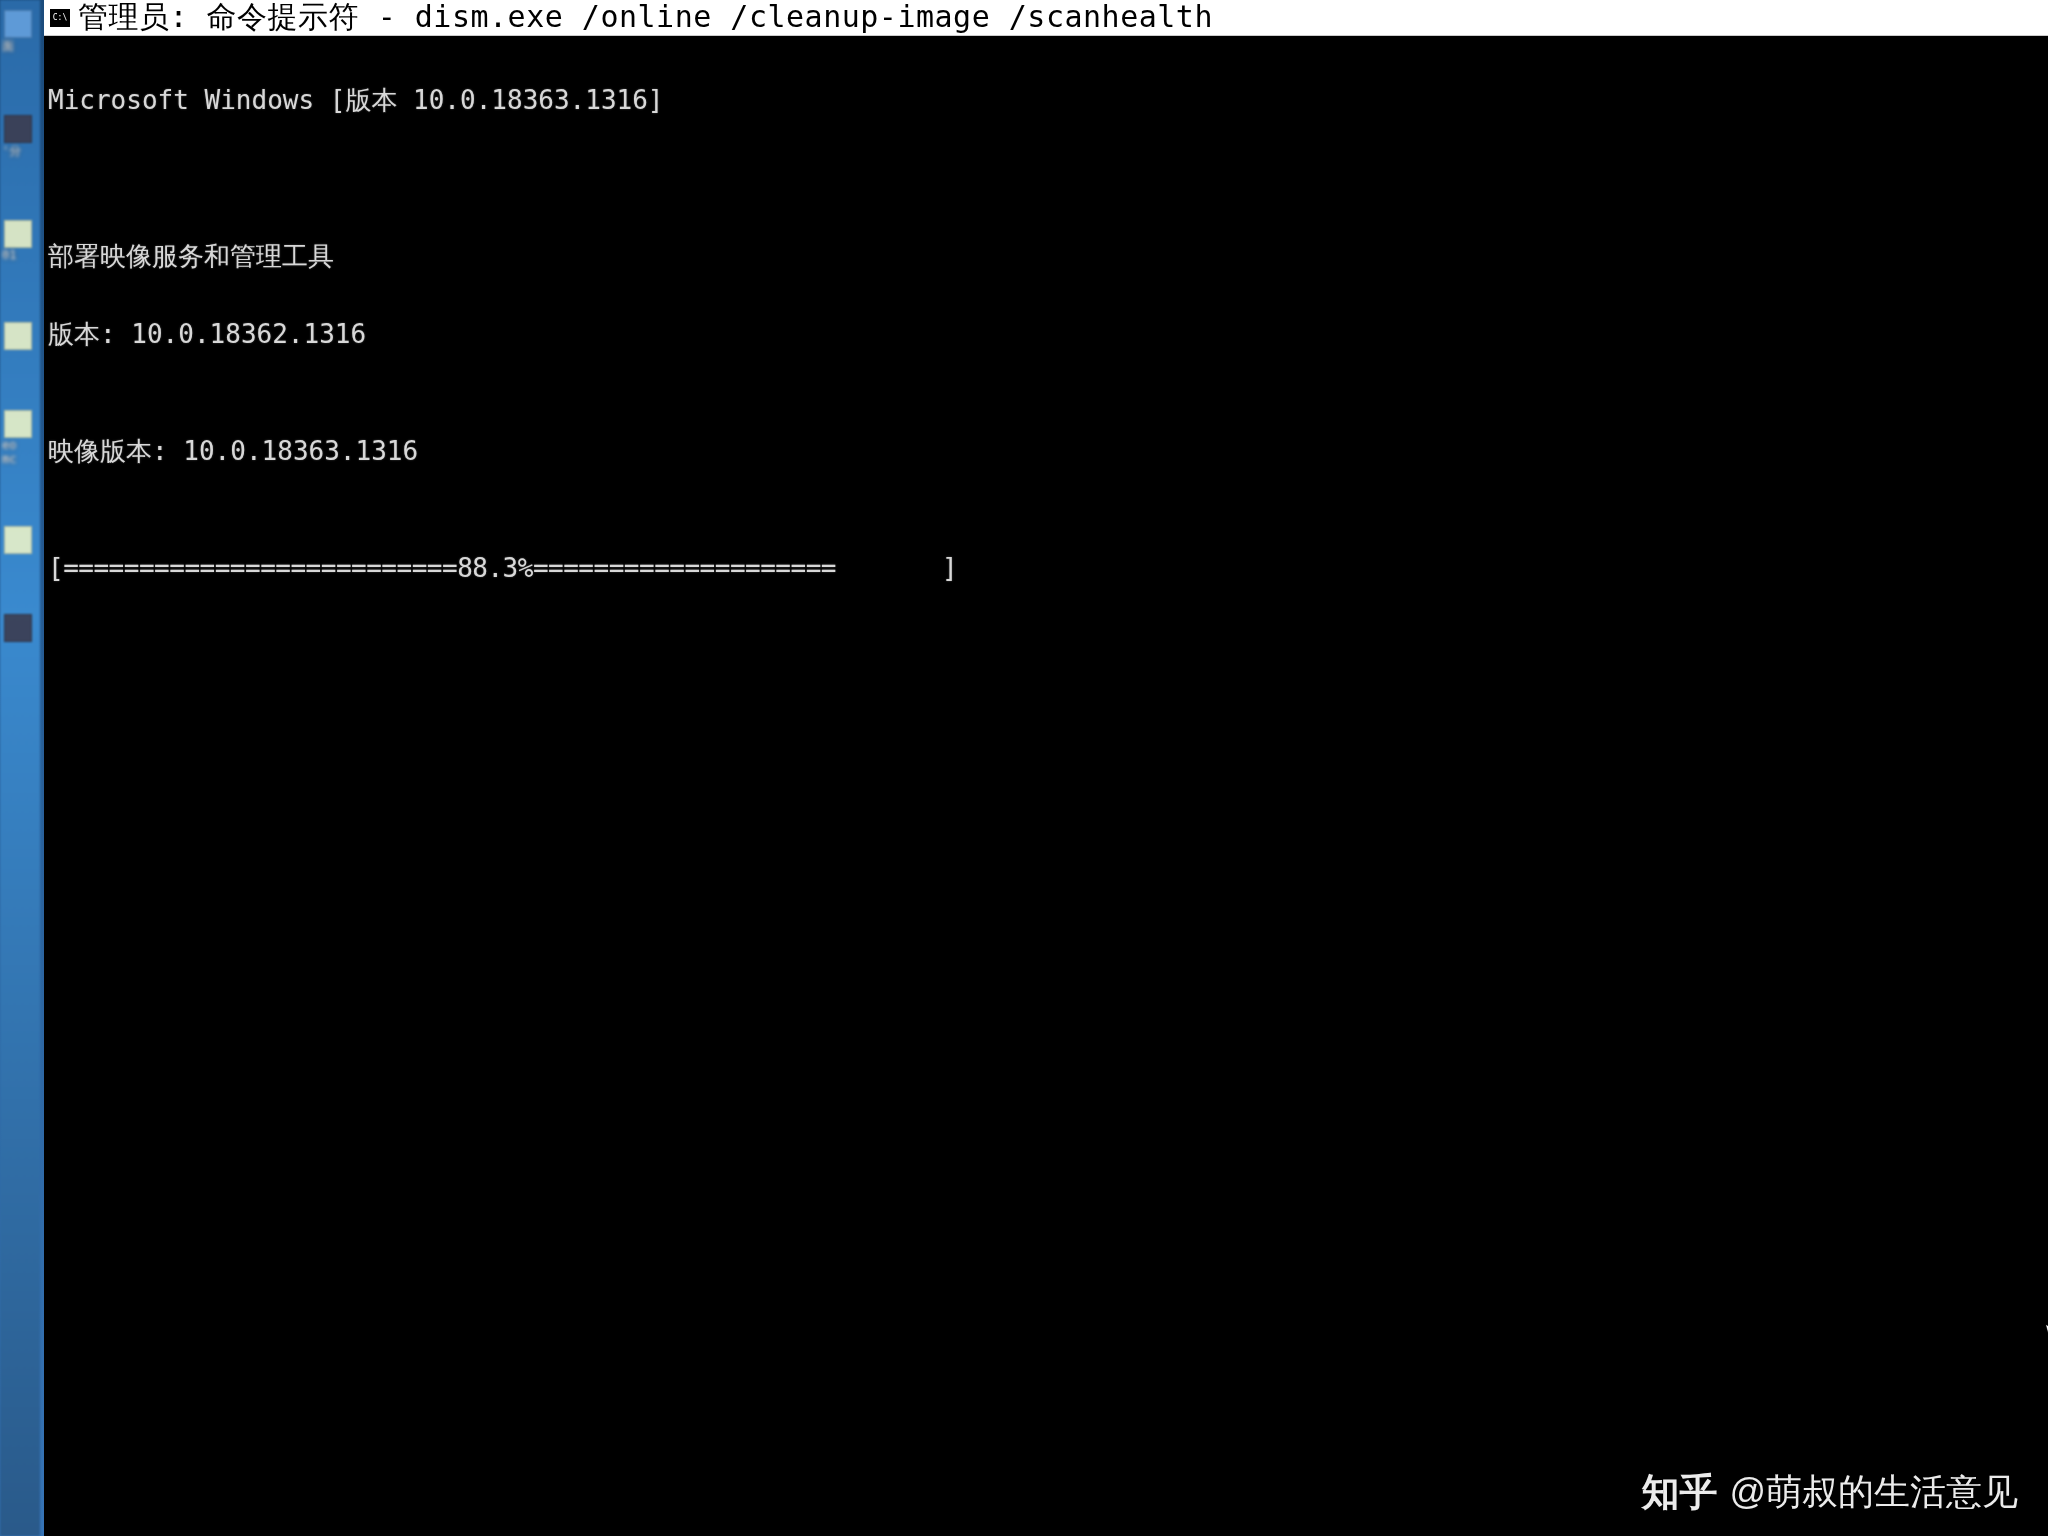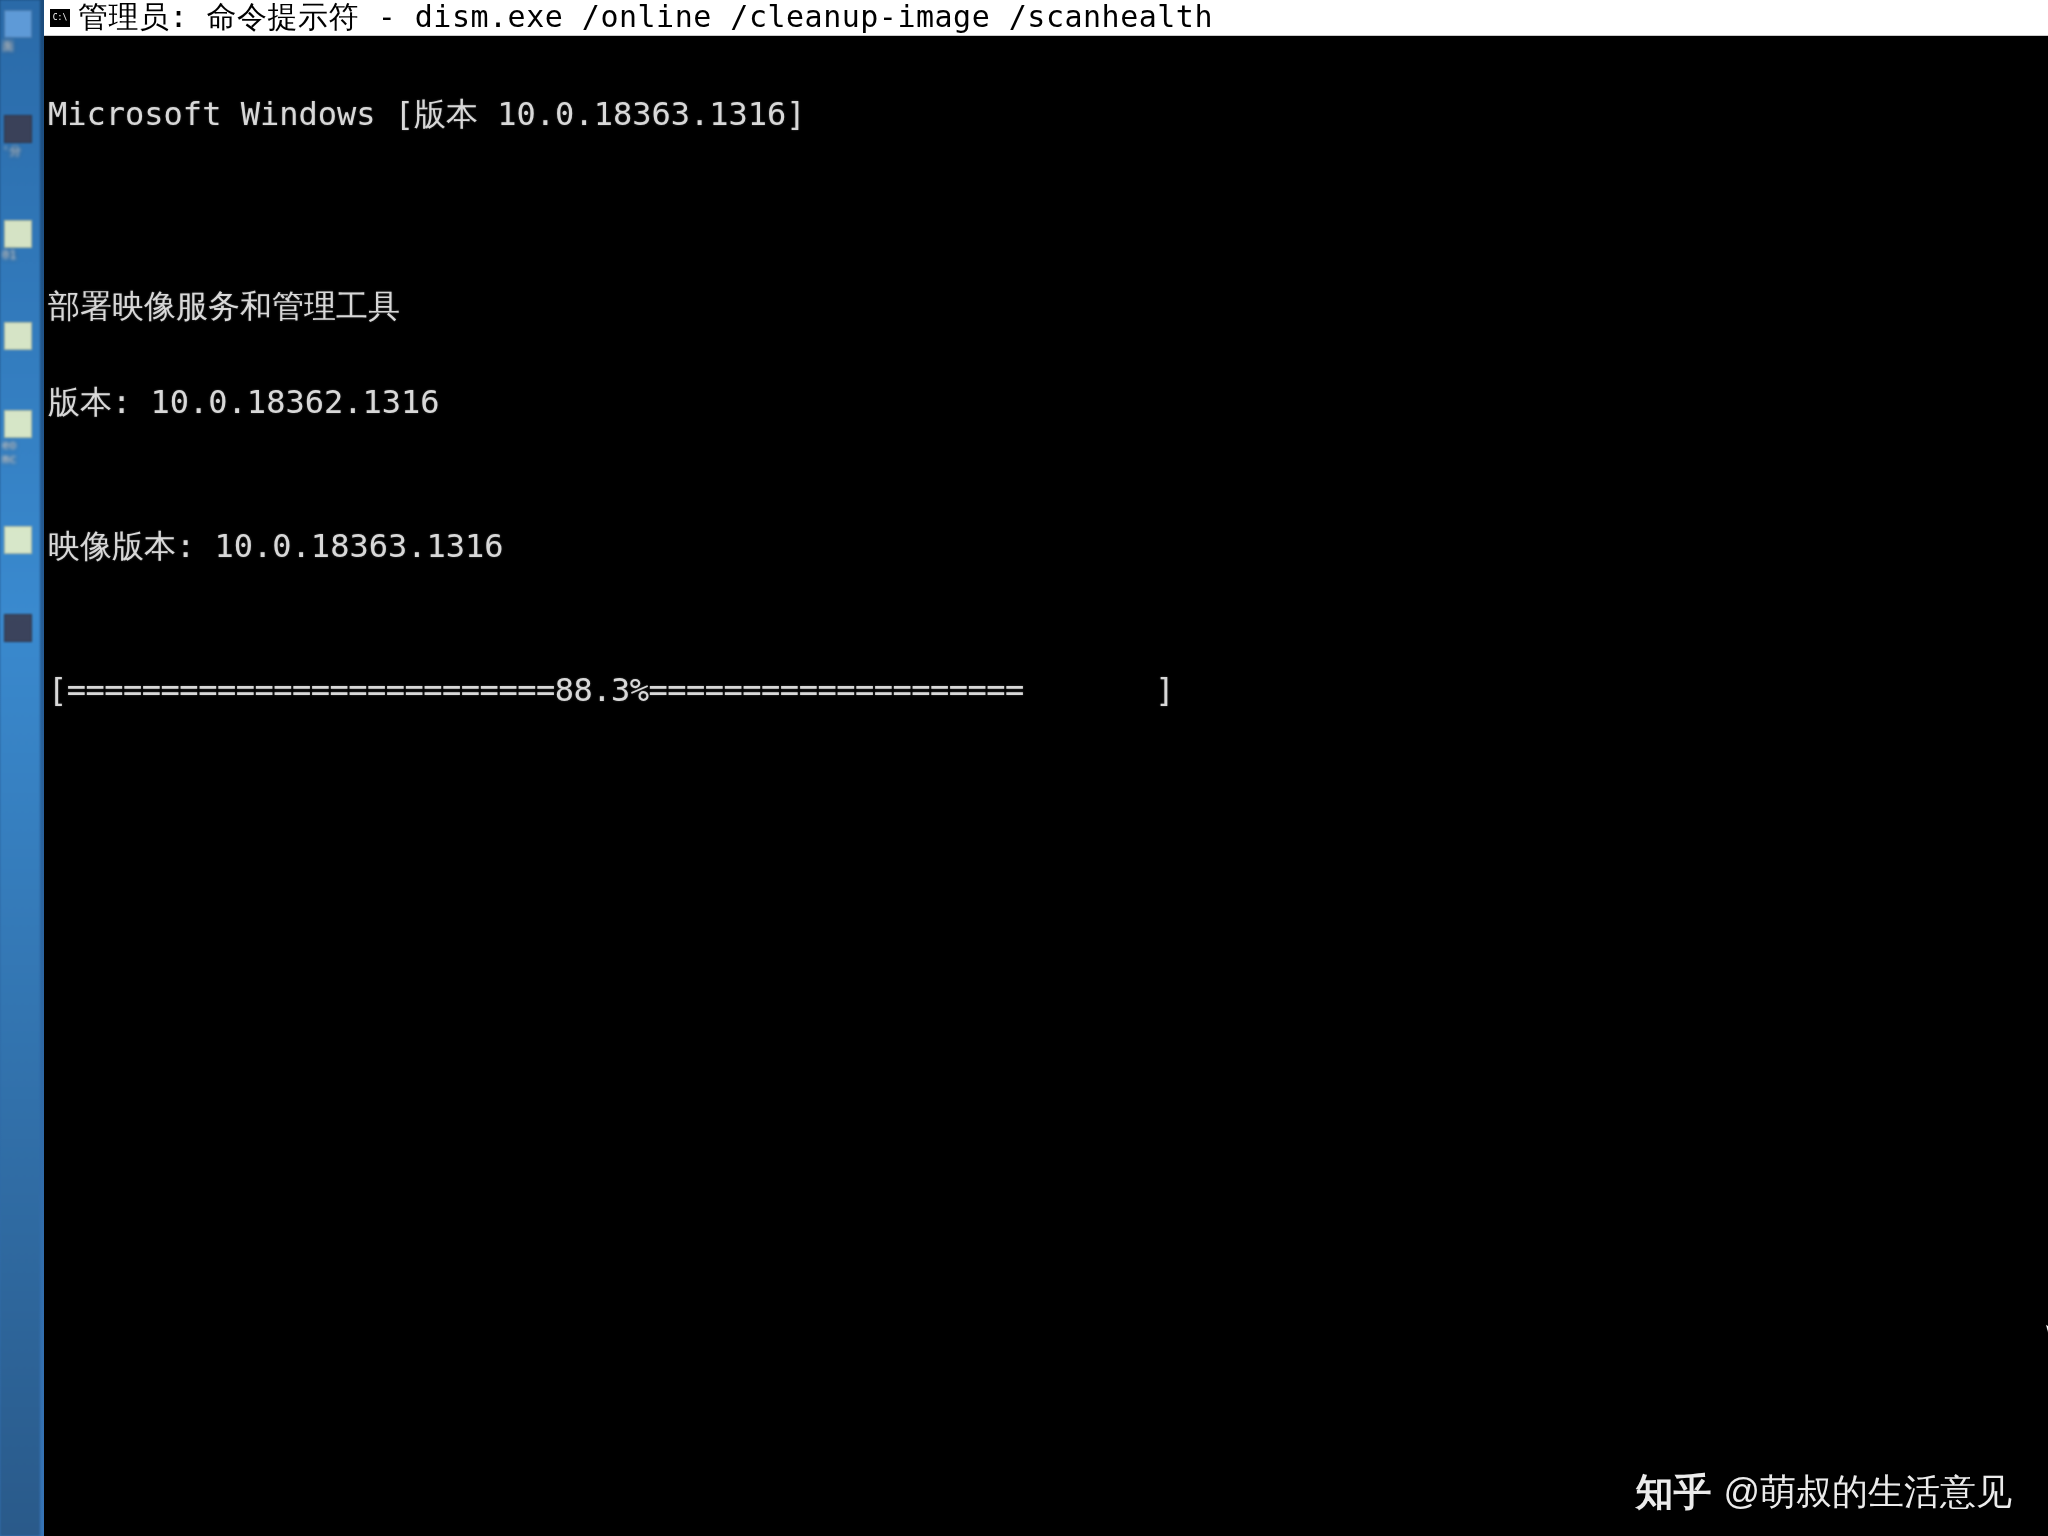--- a/index.html
+++ b/index.html
@@ -68,21 +68,21 @@
     font-size: 30px;
     font-family: "SimSun", "Microsoft YaHei", monospace;
     letter-spacing: 0.5px;
     white-space: nowrap;
   }
   .terminal {
     flex: 1;
     background: #000;
     color: #d8d8d8;
     font-family: "SimSun", "NSimSun", "Consolas", monospace;
-    font-size: 32px;
+    font-size: 26px;
     line-height: 1.5;
     padding: 6px 4px;
     white-space: pre;
     overflow: hidden;
     position: relative;
     text-shadow: 0 0 2px rgba(255,255,255,0.3);
     filter: blur(0.3px);
   }
   .terminal .line { display: block; }
   .progress-line { letter-spacing: -0.5px; }
@@ -91,21 +91,21 @@
     right: 80px;
     bottom: 200px;
     width: 20px; height: 28px;
     color: #fff;
     font-size: 26px;
     transform: rotate(-15deg);
     text-shadow: 0 0 6px rgba(255,255,255,0.8);
   }
   .watermark {
     position: absolute;
-    right: 36px;
+    right: 30px;
     bottom: 18px;
     color: #fff;
     font-size: 36px;
     font-family: "Microsoft YaHei", sans-serif;
     text-shadow: 0 0 4px rgba(0,0,0,0.6);
     display: flex;
     align-items: center;
     gap: 12px;
     opacity: 0.92;
     filter: blur(0.4px);

